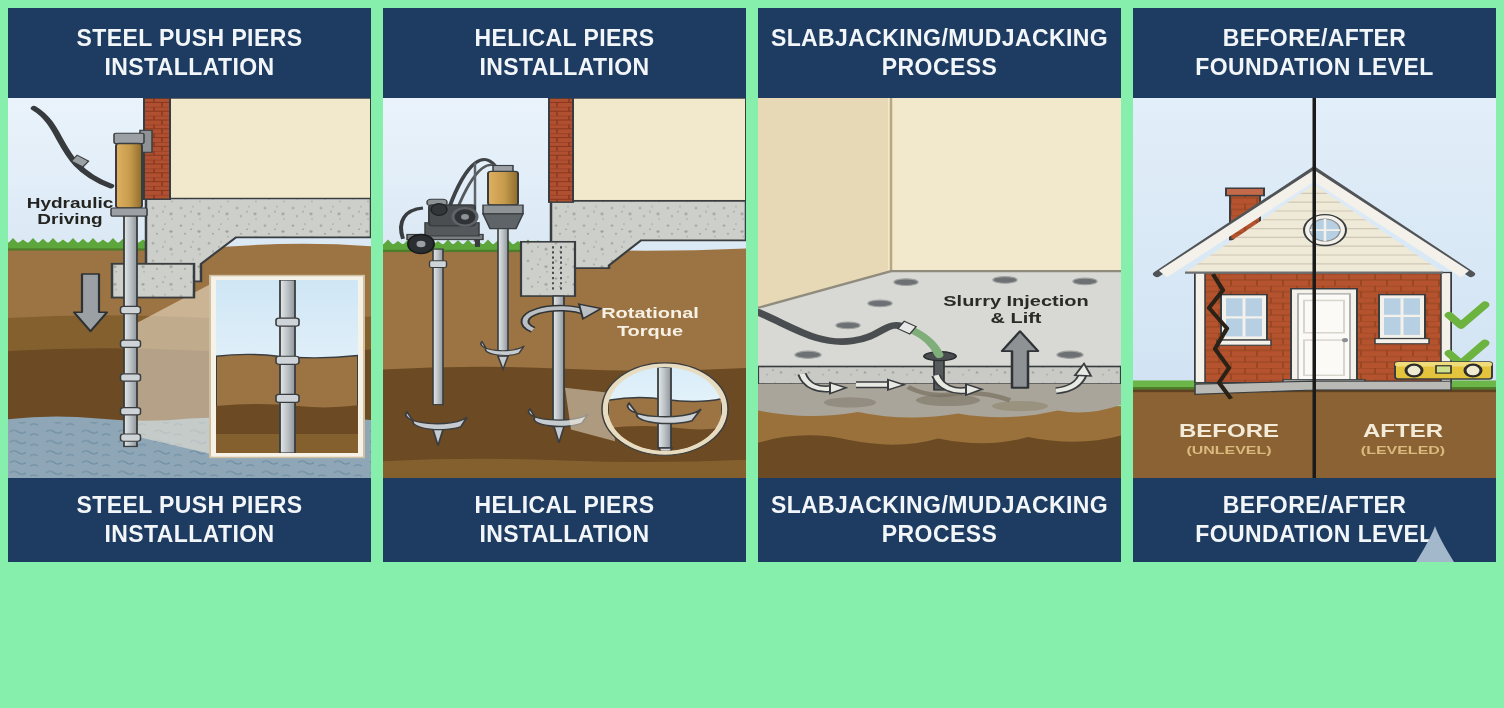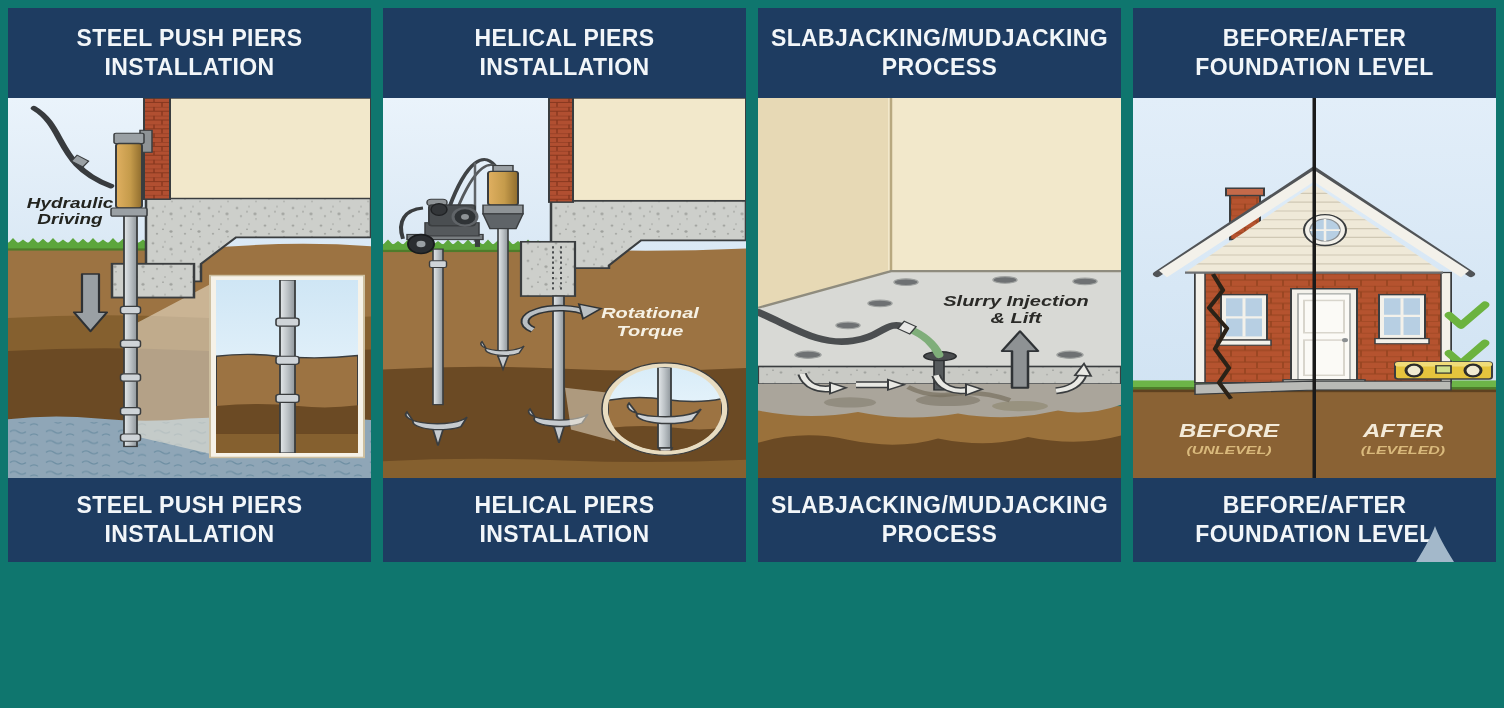--- a/index.html
+++ b/index.html
@@ -1,29 +1,29 @@
 <!DOCTYPE html>
 <html><head>
 <meta charset="utf-8">
 <style>
   html,body{margin:0;padding:0;background:#ffffff;}
   .board{
     width:1504px;height:708px;box-sizing:border-box;
-    background:#0f766e;display:flex;gap:12px;padding:8px;
+    background:#86efac;display:flex;gap:12px;padding:8px;
     font-family:"Liberation Sans",sans-serif;
   }
   .panel{flex:1 1 0;display:flex;flex-direction:column;min-width:0;}
   .bar{
     background:#1e3c61;color:#f2f6f9;text-align:center;
     display:flex;flex-direction:column;justify-content:center;
     font-weight:bold;font-size:23px;line-height:1.28;letter-spacing:.4px;
   }
   .bar.head{height:90px;}
   .bar.foot{height:84px;position:relative;overflow:hidden;}
-  .art{height:380px;position:relative;overflow:hidden;font-style:italic;}
+  .art{height:380px;position:relative;overflow:hidden;}
   .art svg{display:block;width:100%;height:100%;}
   svg text{font-family:"Liberation Sans",sans-serif;font-weight:bold;}
   .peak{position:absolute;right:42px;bottom:0;}
 </style>
 </head>
 <body>
 
 <div class="board">
 
   <section class="panel">

